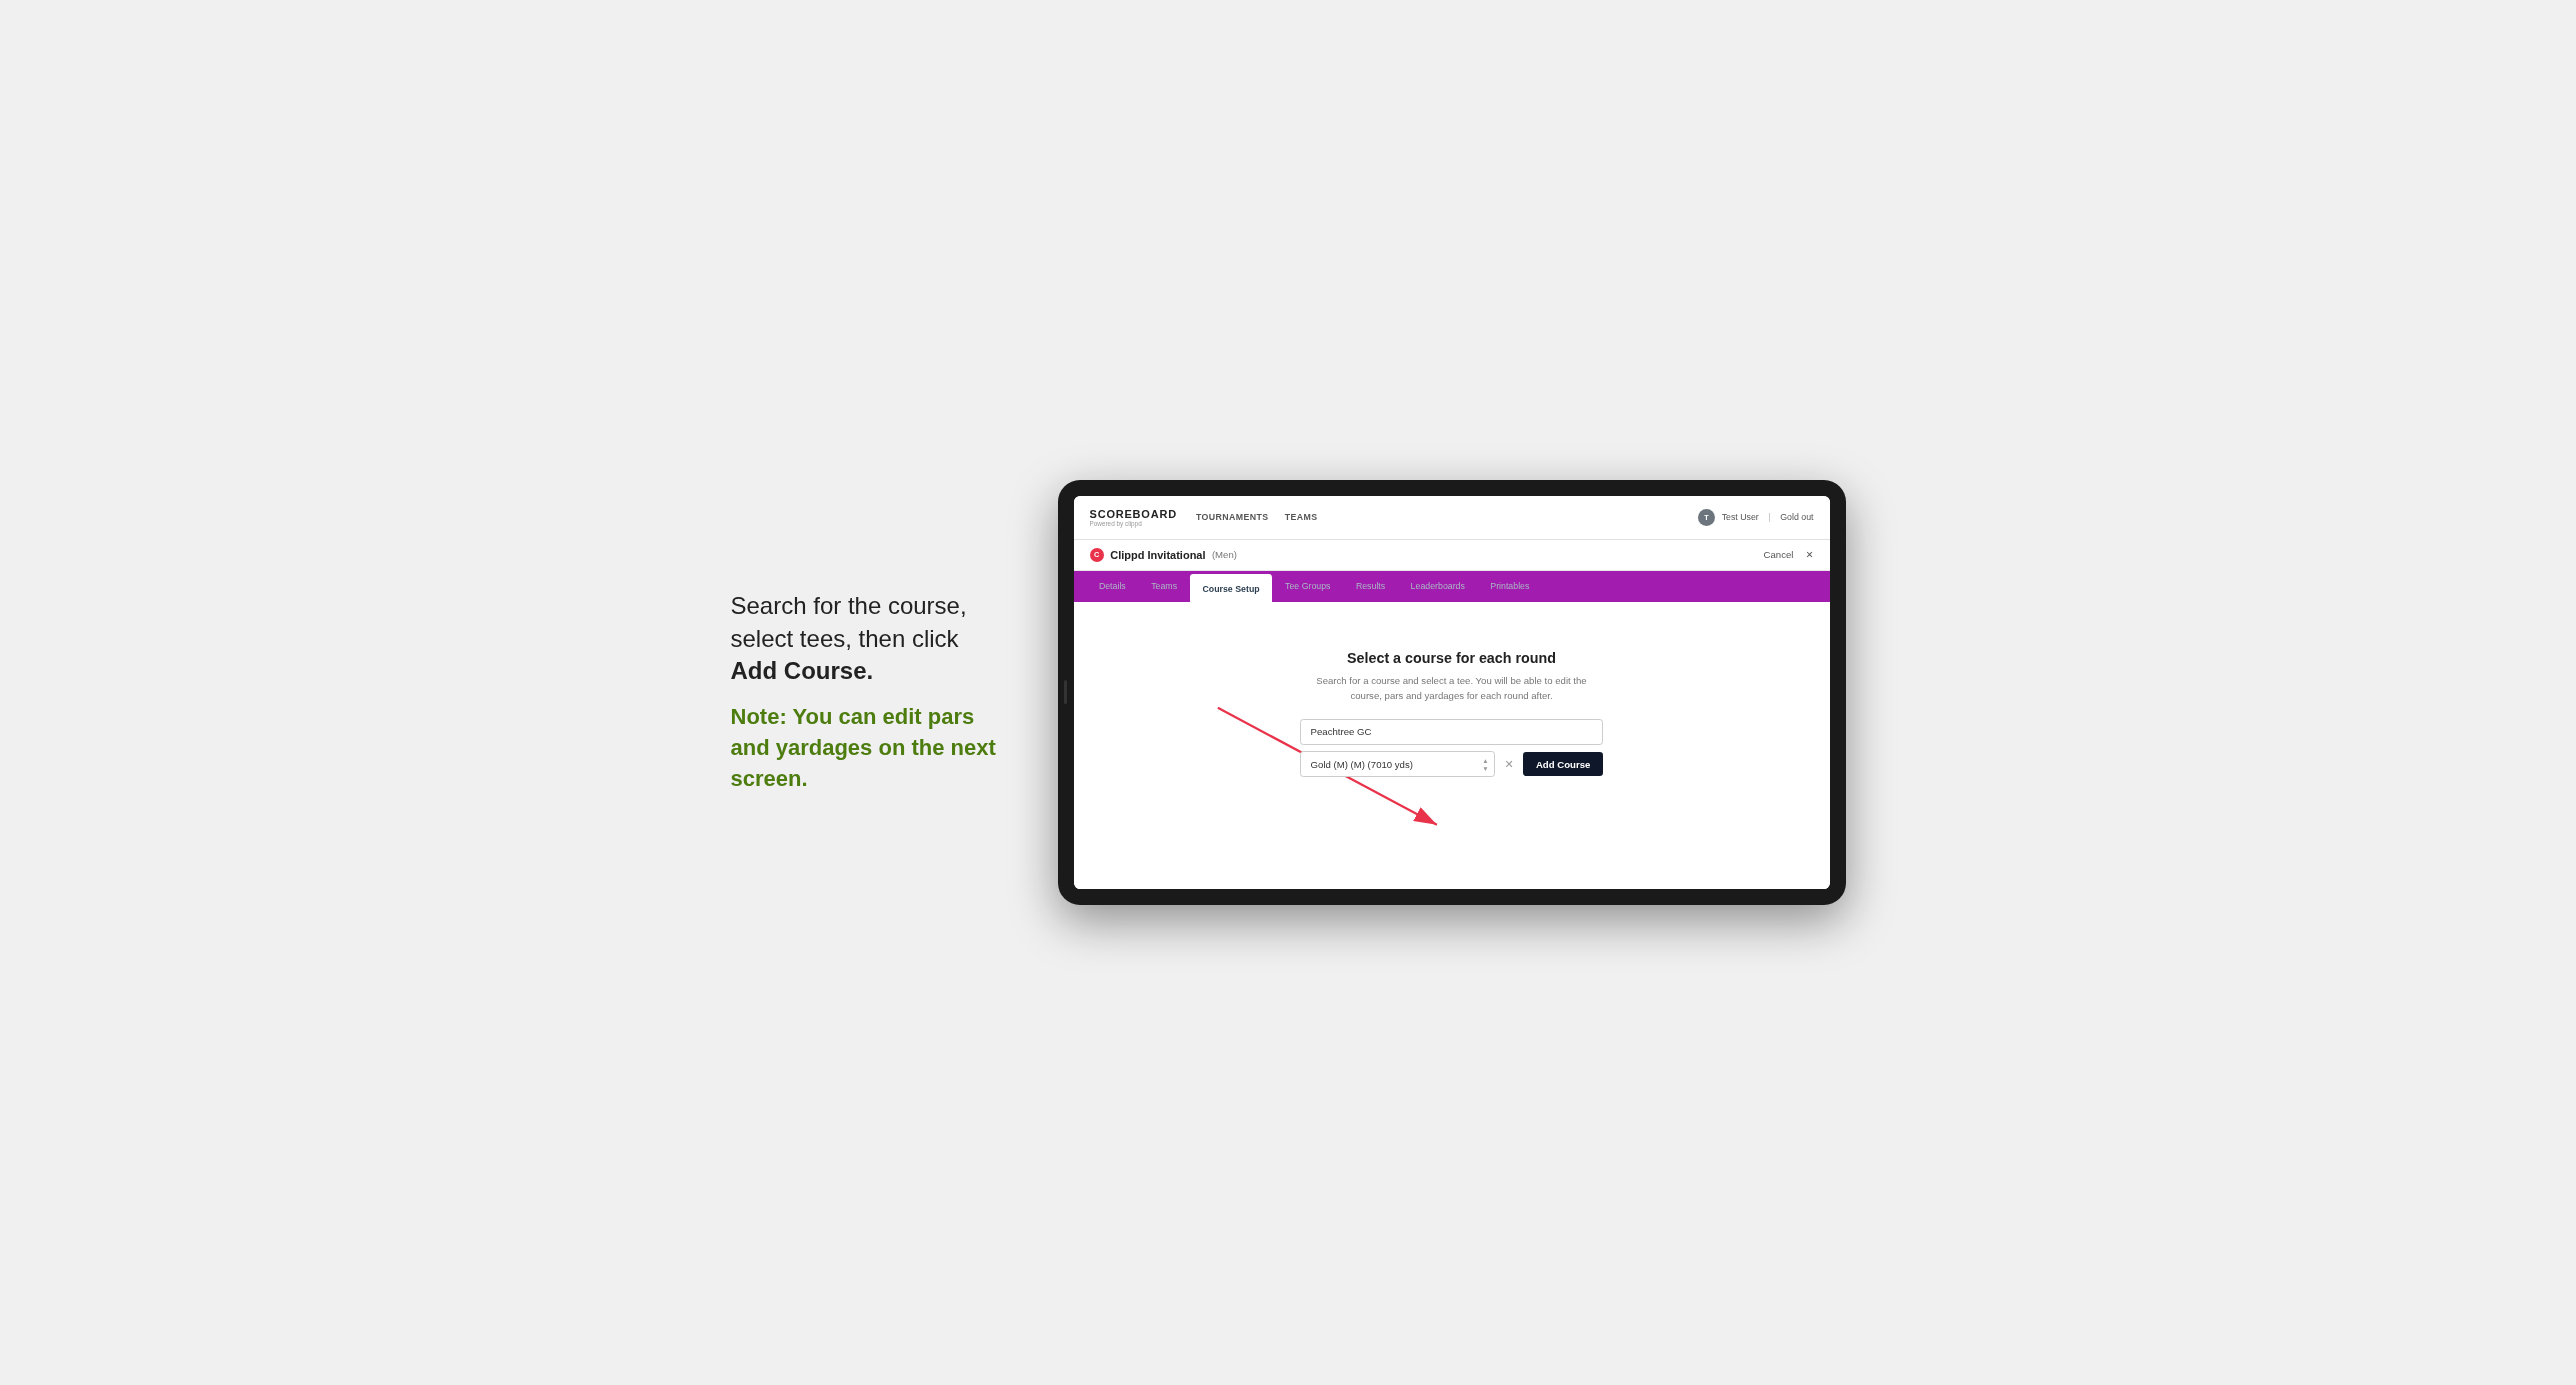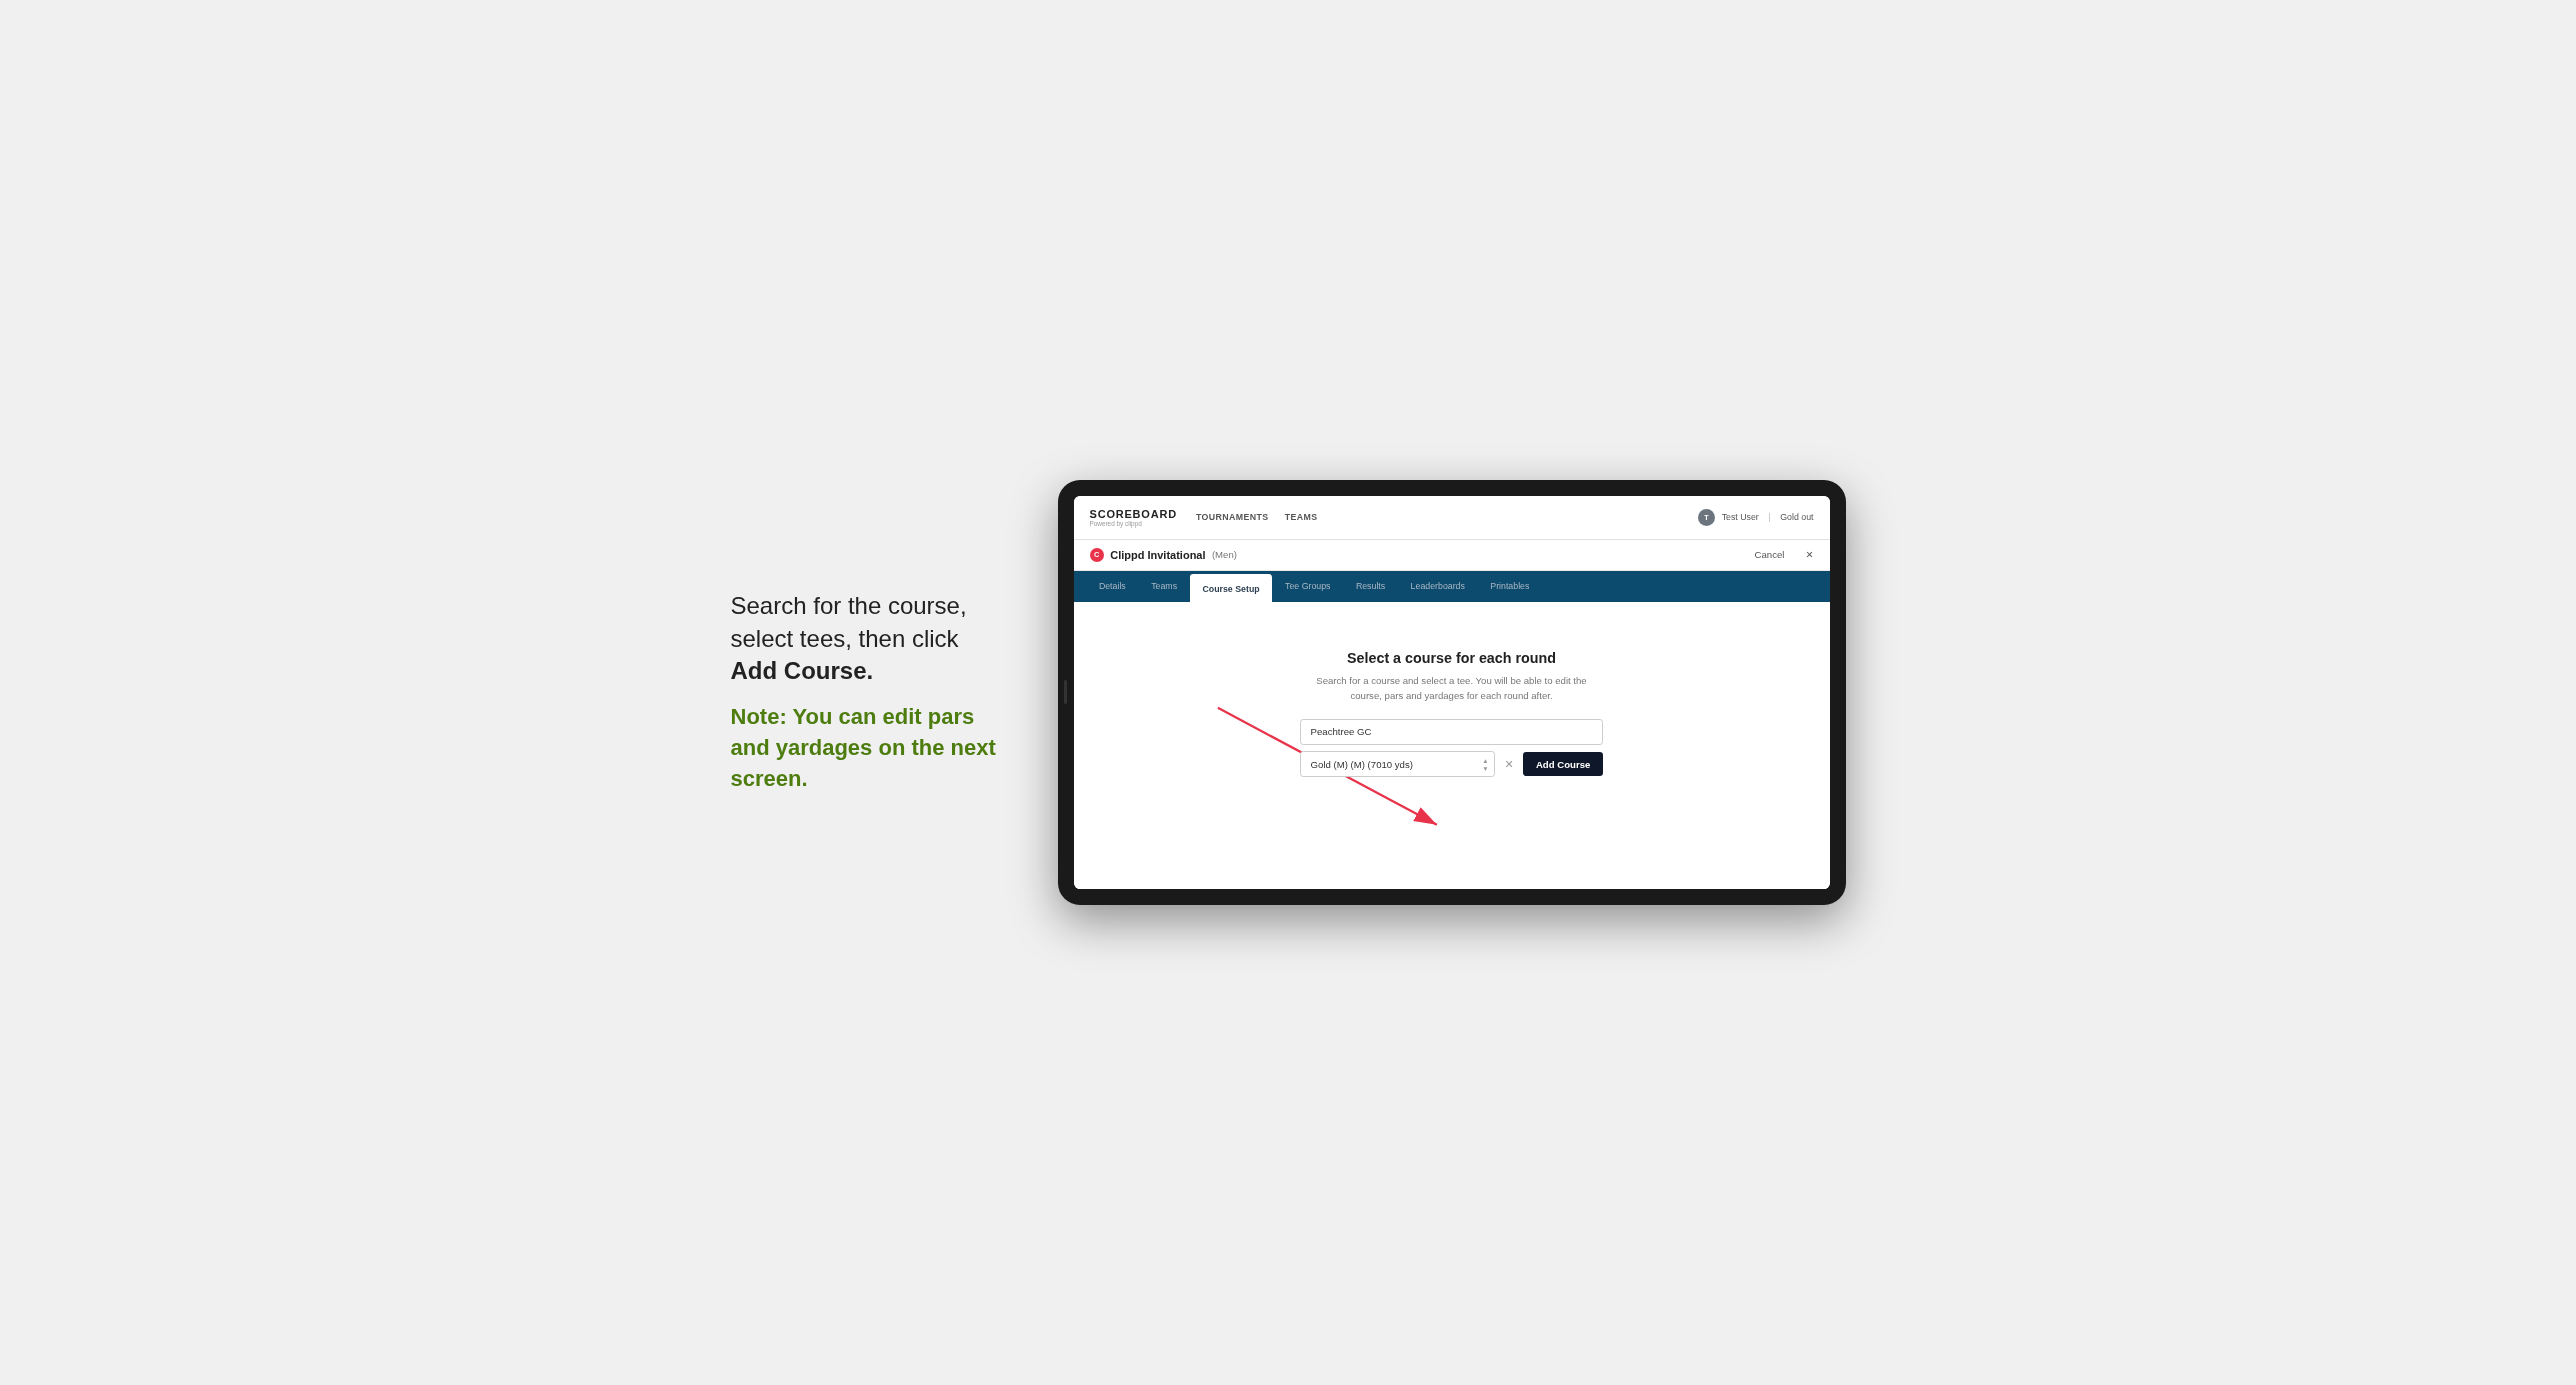--- a/index.html
+++ b/index.html
@@ -147,26 +147,26 @@
       font-size: 9.6px;
       color: #777;
     }
 
     .cancel-btn {
       font-size: 9.6px;
       color: #555;
       cursor: pointer;
       display: flex;
       align-items: center;
-      gap: 21px;
+      gap: 12px;
     }
 
     
     .tab-bar {
-      background: #0c4a6e;
+      background: #a21caf;
       display: flex;
       padding: 0 12.7px;
     }
 
     .tab-item {
       padding: 9.6px 12.7px;
       font-size: 8.8px;
       color: #aab8c4;
       cursor: pointer;
       border-bottom: 2.4px solid transparent;

